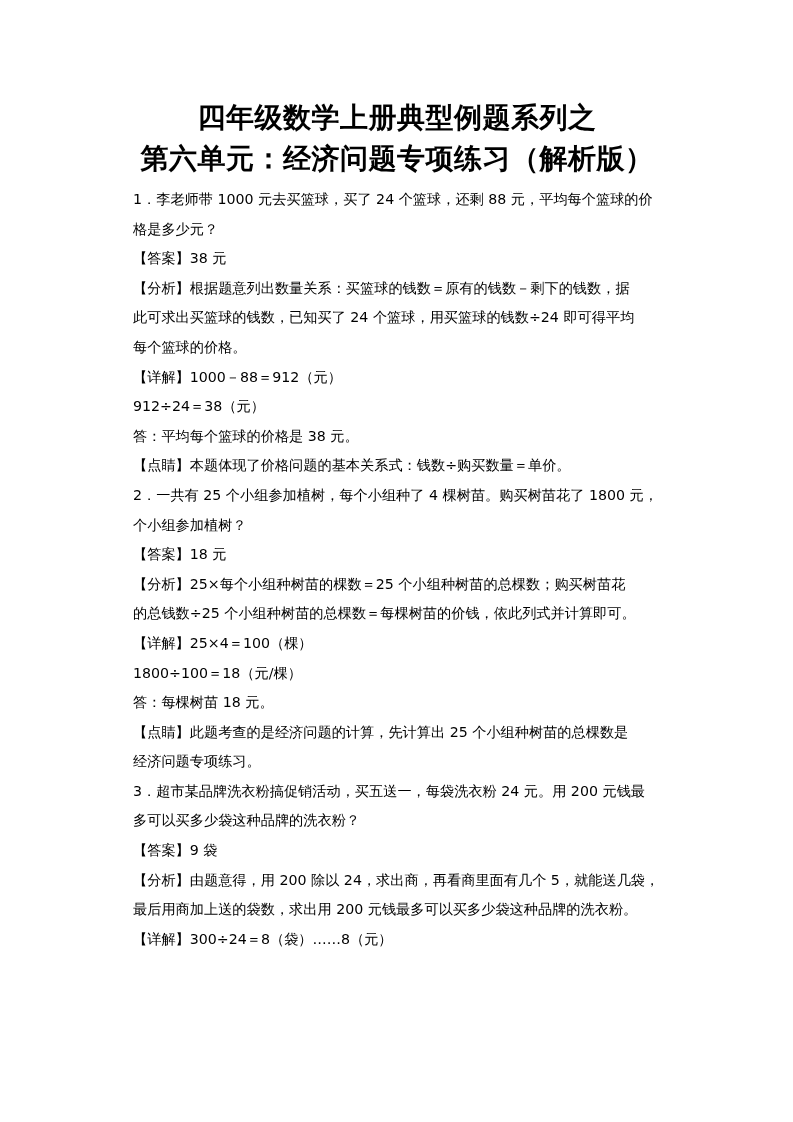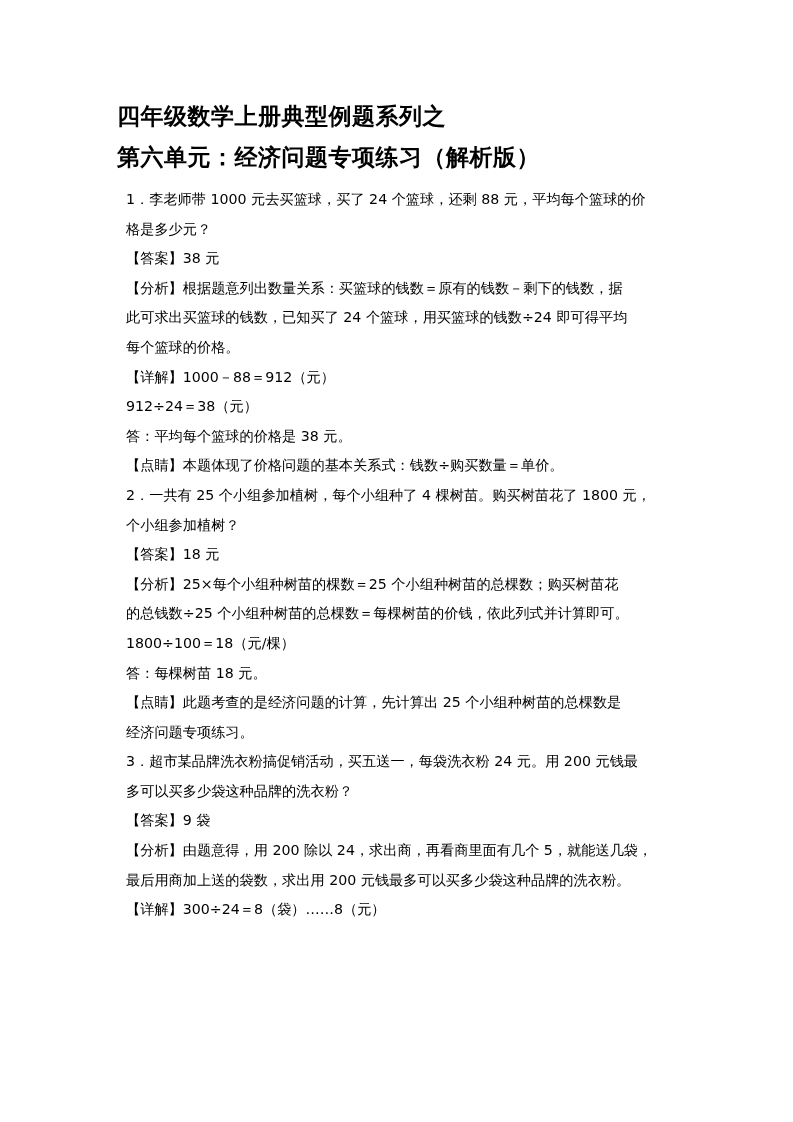--- a/index.html
+++ b/index.html
@@ -1,23 +1,23 @@
 <!DOCTYPE html>
 <html><head>
 <meta charset="utf-8">
 <style>
   html, body { margin: 0; padding: 0; background: #ffffff; }
   body { width: 793px; height: 1122px; position: relative; overflow: hidden;
          font-family: "DejaVu Sans", "Liberation Sans", sans-serif; color: #000; }
   .page { position: absolute; left: 117px; top: 0; width: 560px; }
-  .title { font-weight: bold; font-size: 23px; line-height: 30px;
-           width: 560px; letter-spacing: 0.5px; font-family: Liberation Mono, monospace; }
+  .title { text-align: center; font-weight: bold; font-size: 28px; line-height: 30px;
+           width: 560px; letter-spacing: 0.5px; }
   .t1 { position: absolute; top: 103px; left: 0; }
   .t2 { position: absolute; top: 144px; left: 0; }
-  .content { position: absolute; top: 185px; left: 9px; width: 560px; }
+  .content { position: absolute; top: 185px; left: 16px; width: 560px; }
   .line { font-size: 14.2px; line-height: 29.6px; white-space: nowrap; height: 29.6px; }
 </style>
 </head>
 <body>
 
 <div class="page">
   <div class="title t1">四年级数学上册典型例题系列之</div>
   <div class="title t2">第六单元：经济问题专项练习（解析版）</div>
 
   <div class="content">
@@ -30,20 +30,21 @@
     <div class="line">【详解】1000－88＝912（元）</div>
     <div class="line">912÷24＝38（元）</div>
     <div class="line">答：平均每个篮球的价格是 38 元。</div>
     <div class="line">【点睛】本题体现了价格问题的基本关系式：钱数÷购买数量＝单价。</div>
 
     <div class="line">2．一共有 25 个小组参加植树，每个小组种了 4 棵树苗。购买树苗花了 1800 元，</div>
     <div class="line">个小组参加植树？</div>
     <div class="line">【答案】18 元</div>
     <div class="line">【分析】25×每个小组种树苗的棵数＝25 个小组种树苗的总棵数；购买树苗花</div>
     <div class="line">的总钱数÷25 个小组种树苗的总棵数＝每棵树苗的价钱，依此列式并计算即可。</div>
+    <div class="line">【详解】25×4＝100（棵）</div>
     <div class="line">1800÷100＝18（元/棵）</div>
     <div class="line">答：每棵树苗 18 元。</div>
     <div class="line">【点睛】此题考查的是经济问题的计算，先计算出 25 个小组种树苗的总棵数是</div>
     <div class="line">经济问题专项练习。</div>
 
     <div class="line">3．超市某品牌洗衣粉搞促销活动，买五送一，每袋洗衣粉 24 元。用 200 元钱最</div>
     <div class="line">多可以买多少袋这种品牌的洗衣粉？</div>
     <div class="line">【答案】9 袋</div>
     <div class="line">【分析】由题意得，用 200 除以 24，求出商，再看商里面有几个 5，就能送几袋，</div>
     <div class="line">最后用商加上送的袋数，求出用 200 元钱最多可以买多少袋这种品牌的洗衣粉。</div>

